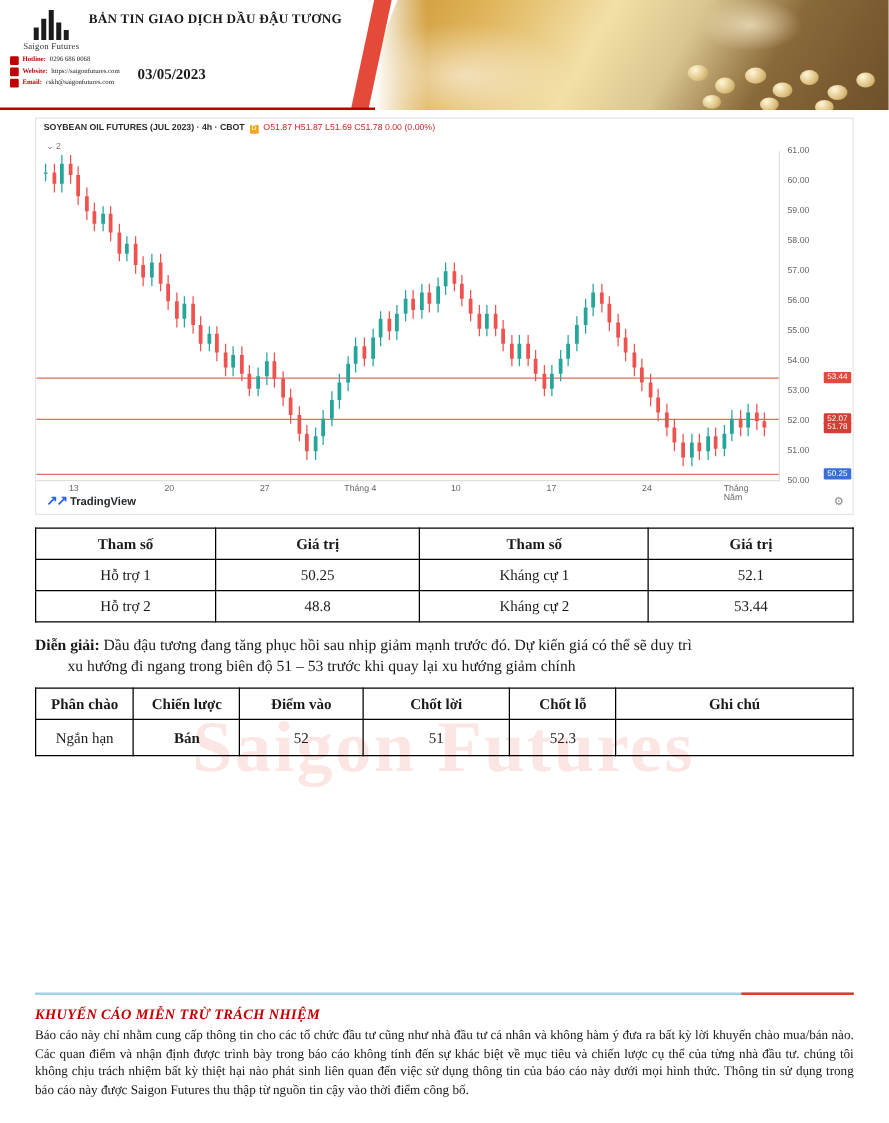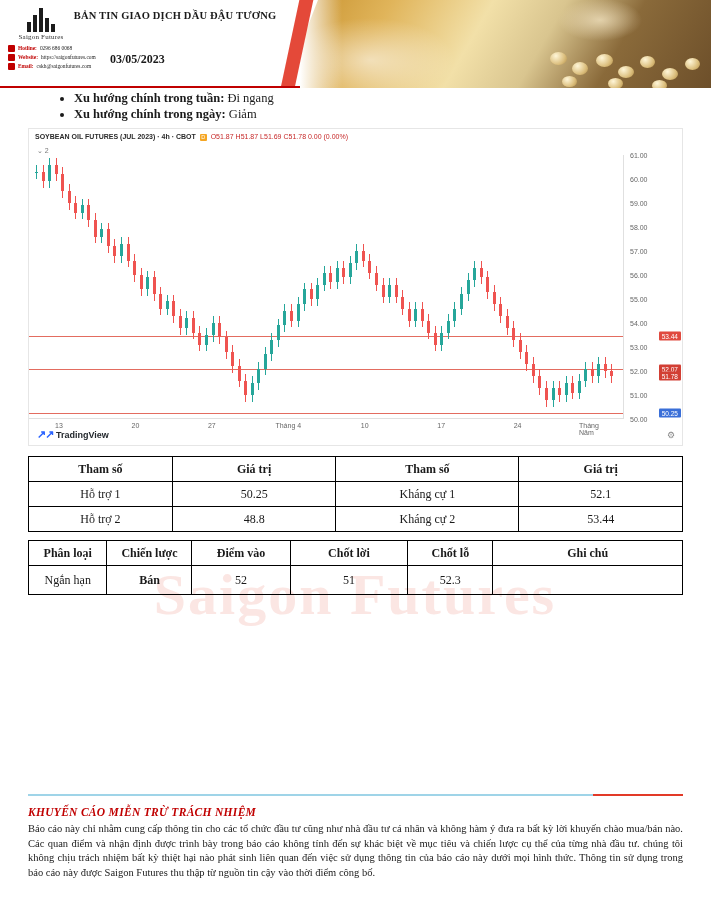--- a/index.html
+++ b/index.html
@@ -68,23 +68,22 @@
   }
   .logo-text {
     font-size: 7px;
     color: #333;
     letter-spacing: .2px;
     margin-top: 1px;
     font-family: "Liberation Serif", serif;
   }
   .header-title {
     position: absolute;
-    left: 55px; top: 10px;
+    left: 71px; top: 10px;
     width: 240px;
-    text-align: center;
     font-size: 10.5px;
     font-weight: bold;
     letter-spacing: .2px;
   }
   .header-date {
     position: absolute;
     left: 110px; top: 52px;
     font-size: 12px;
     font-weight: bold;
   }
@@ -390,28 +389,20 @@
       <span class="lbl">Email:</span>
       <span>cskh@saigonfutures.com</span>
     </div>
   </div>
   <div class="header-rule"></div>
 </div>
 
 <div class="content">
 
 
-  <ul class="bullets">
-    <li>
-      <b>Xu hướng chính trong tuần:</b><span> Đi ngang</span>
-    </li>
-    <li>
-      <b>Xu hướng chính trong ngày:</b><span> Giảm</span>
-    </li>
-  </ul>
 
   <div class="chart-wrap">
     <div class="chart-header">
       <span class="sym">SOYBEAN OIL FUTURES (JUL 2023) · 4h · CBOT</span>
       <span class="dot">D</span>
       <span class="ohlc">O51.87  H51.87  L51.69  C51.78  0.00 (0.00%)</span>
     </div>
     <div class="chart-vol">
       ⌄ <span>2</span>
     </div>
@@ -833,25 +824,29 @@
       </tr>
       <tr>
         <td>Hỗ trợ 2</td>
         <td>48.8</td>
         <td>Kháng cự 2</td>
         <td>53.44</td>
       </tr>
     </tbody>
   </table>
 
+  <div class="explain">
+    <span class="lbl">Diễn giải:</span><span> Dầu đậu tương đang tăng phục hồi sau nhịp giảm mạnh trước đó. Dự kiến giá có thể sẽ duy trì</span>
+    <span class="indent">xu hướng đi ngang trong biên độ 51 – 53 trước khi quay lại xu hướng giảm chính</span>
+  </div>
 
   <table class="strategy">
     <thead>
       <tr>
-        <th style="width:12%">Phân loại</th>
+        <th style="width:12%">Phân chào</th>
         <th style="width:13%">Chiến lược</th>
         <th style="width:15%">Điểm vào</th>
         <th style="width:18%">Chốt lời</th>
         <th style="width:13%">Chốt lỗ</th>
         <th style="width:29%">Ghi chú</th>
       </tr>
     </thead>
     <tbody>
       <tr>
         <td>Ngắn hạn</td>

